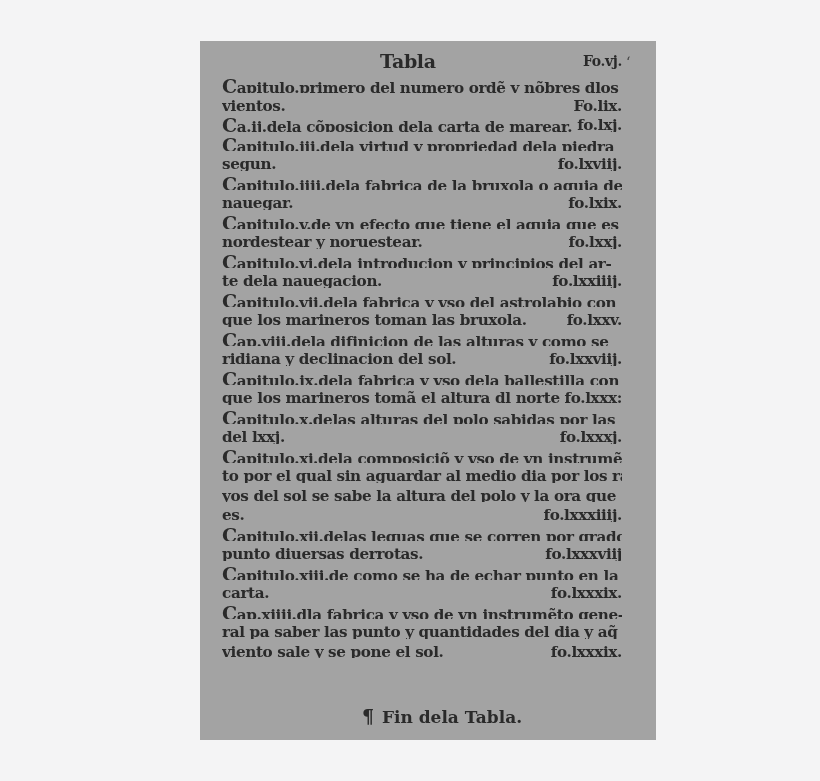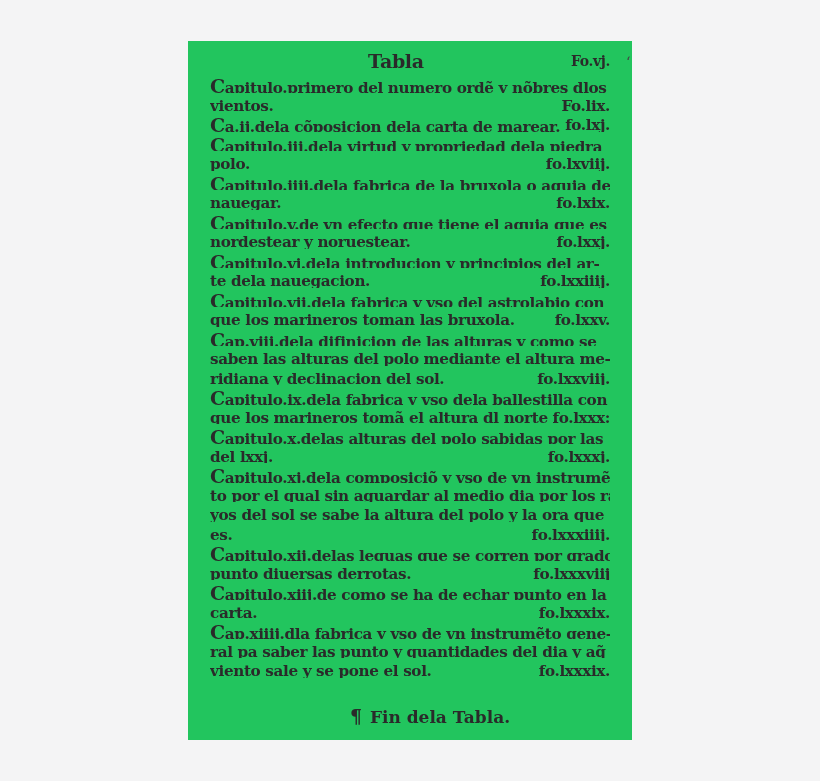--- a/index.html
+++ b/index.html
@@ -5,25 +5,26 @@
   html, body {
     margin: 0;
     padding: 0;
     width: 820px;
     height: 781px;
     background: #f4f4f5;
     overflow: hidden;
   }
   .page {
     position: absolute;
-    left: 188px;
+    left: 200px;
     top: 41px;
     width: 444px;
     height: 699px;
-    background: #22c55e;
+    background: #a3a3a3;
+    padding-left: 12px;
   }
   .stray-mark {
     position: absolute;
     left: 626px;
     top: 54px;
     font-family: "DejaVu Serif", serif;
     font-size: 14px;
     color: #444;
   }
   .text {
@@ -116,21 +117,21 @@
             <span class="l"><span class="cap">C</span>a.ij.dela cõposicion dela carta de marear.</span>
             <span class="r">fo.lxj.</span>
           </div>
         </div>
         <div>
           <div class="line">
             <span class="l"><span class="cap">C</span>apitulo.iij.dela virtud y propriedad dela piedra</span>
             <span class="r"></span>
           </div>
           <div class="line">
-            <span class="l">polo.</span>
+            <span class="l">segun.</span>
             <span class="r">fo.lxviij.</span>
           </div>
         </div>
         <div>
           <div class="line">
             <span class="l"><span class="cap">C</span>apitulo.iiij.dela fabrica de la bruxola o aguja de</span>
             <span class="r"></span>
           </div>
           <div class="line">
             <span class="l">nauegar.</span>
@@ -163,24 +164,20 @@
             <span class="r"></span>
           </div>
           <div class="line">
             <span class="l">que los marineros toman las bruxola.</span>
             <span class="r">fo.lxxv.</span>
           </div>
         </div>
         <div>
           <div class="line">
             <span class="l"><span class="cap">C</span>ap.viij.dela difinicion de las alturas y como se</span>
-            <span class="r"></span>
-          </div>
-          <div class="line">
-            <span class="l">saben las alturas del polo mediante el altura me-</span>
             <span class="r"></span>
           </div>
           <div class="line">
             <span class="l">ridiana y declinacion del sol.</span>
             <span class="r">fo.lxxviij.</span>
           </div>
         </div>
         <div>
           <div class="line">
             <span class="l"><span class="cap">C</span>apitulo.ix.dela fabrica y vso dela ballestilla con</span>

